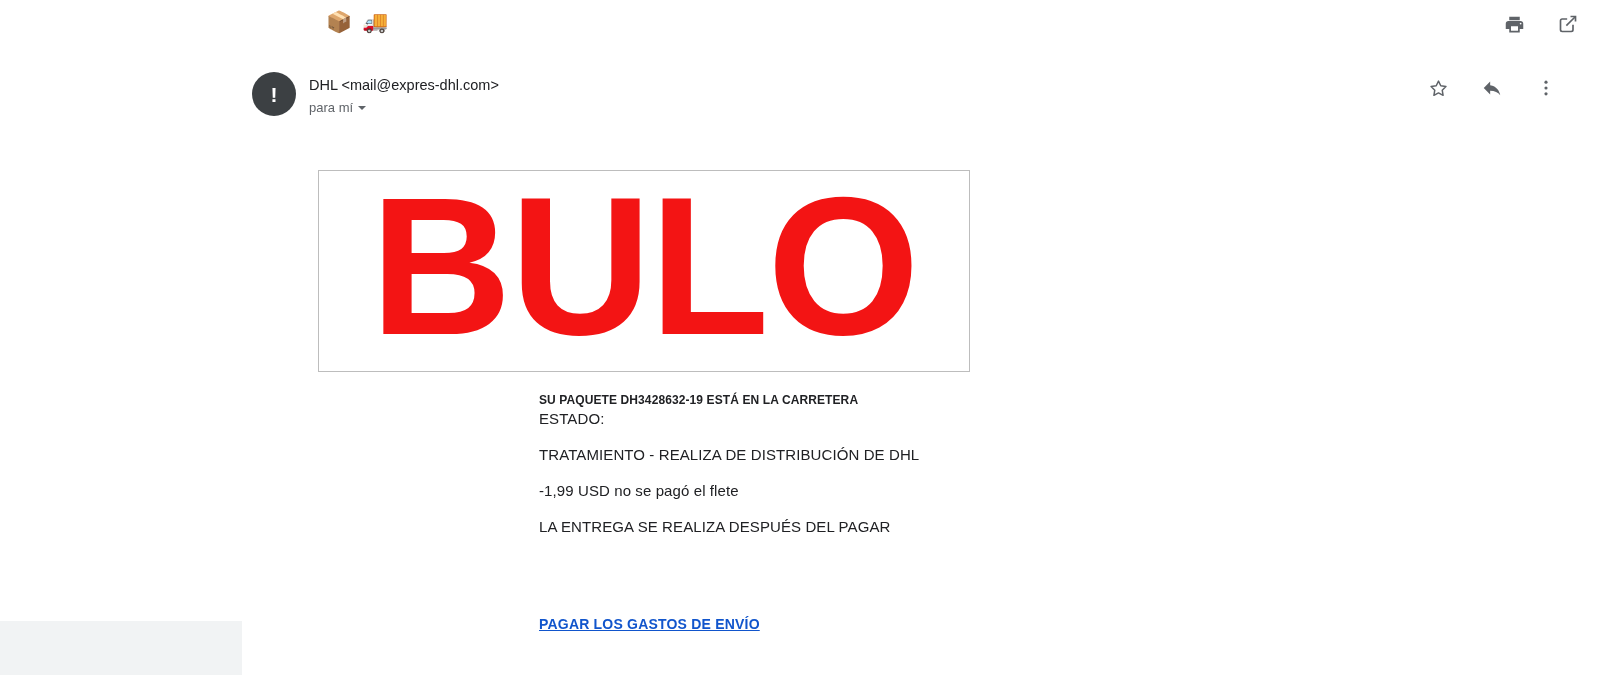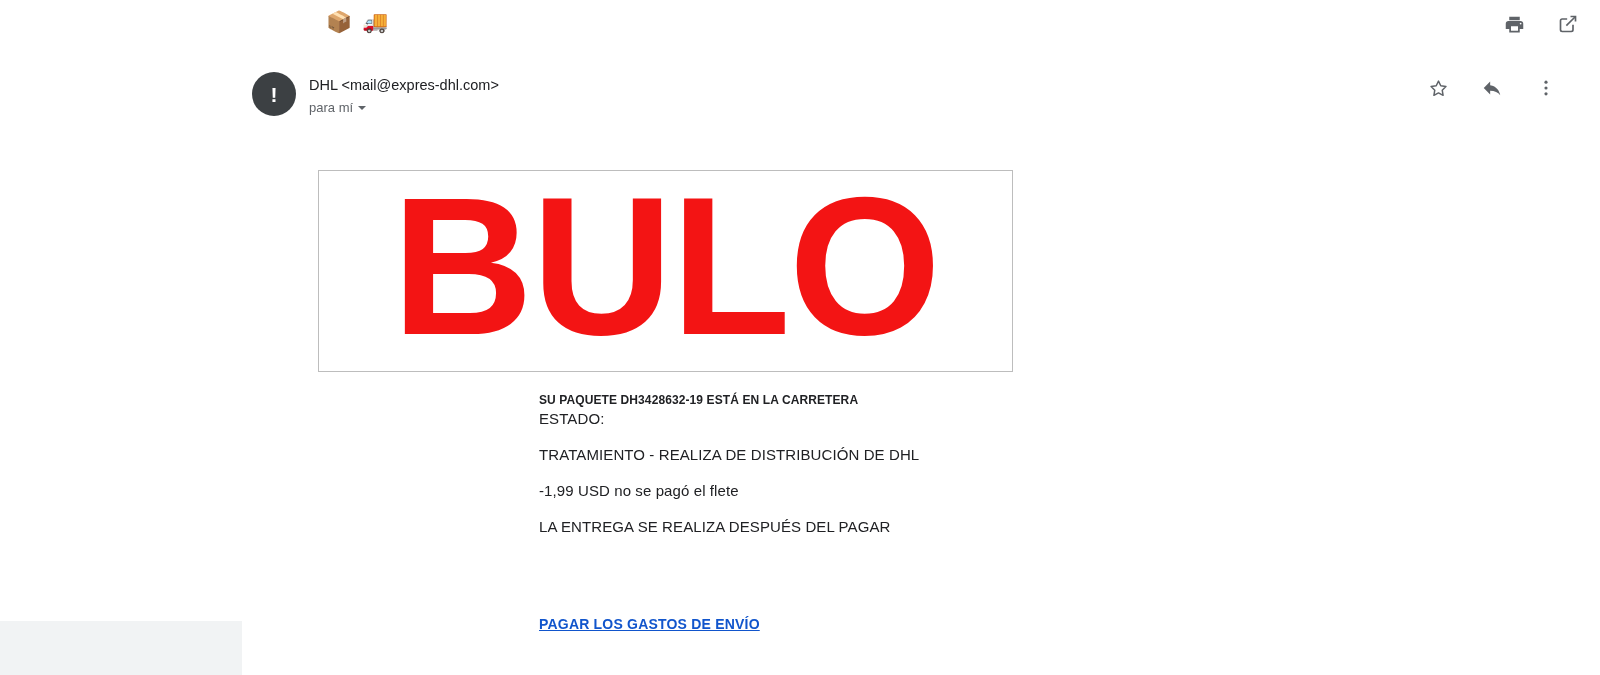--- a/index.html
+++ b/index.html
@@ -147,21 +147,20 @@
 
   .banner {
     position: absolute;
     left: 66px;
     top: 20px;
     width: 650px;
     height: 200px;
     border: 1px solid #bdbdbd;
     background: #ffffff;
     overflow: hidden;
-    padding-left: 43px;
   }
   .banner-word {
     position: absolute;
     left: 50%;
     top: 50%;
     transform: translate(-50%, -52%);
     color: #f31414;
     font-family: "Liberation Sans", sans-serif;
     font-weight: 700;
     font-size: 196px;

